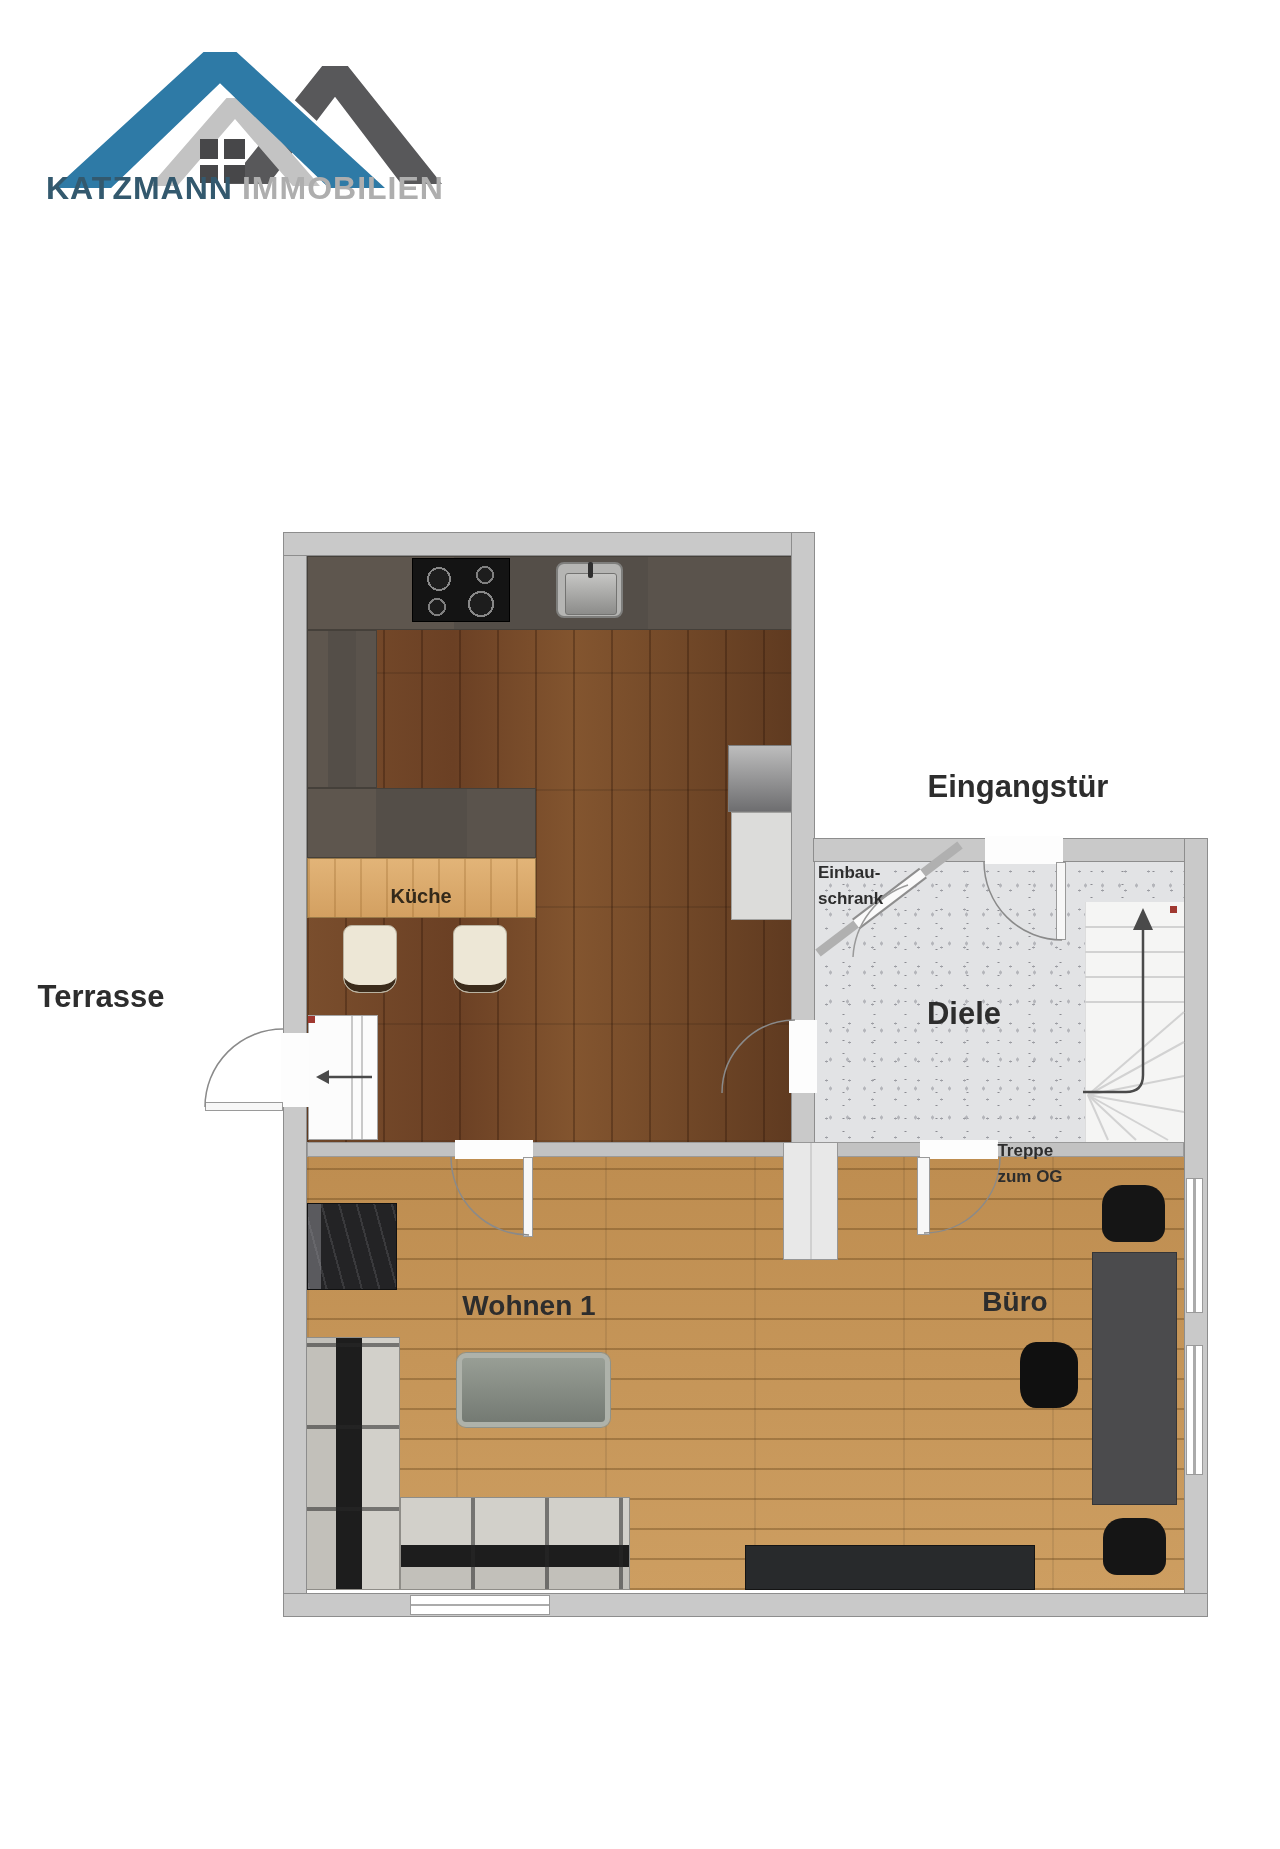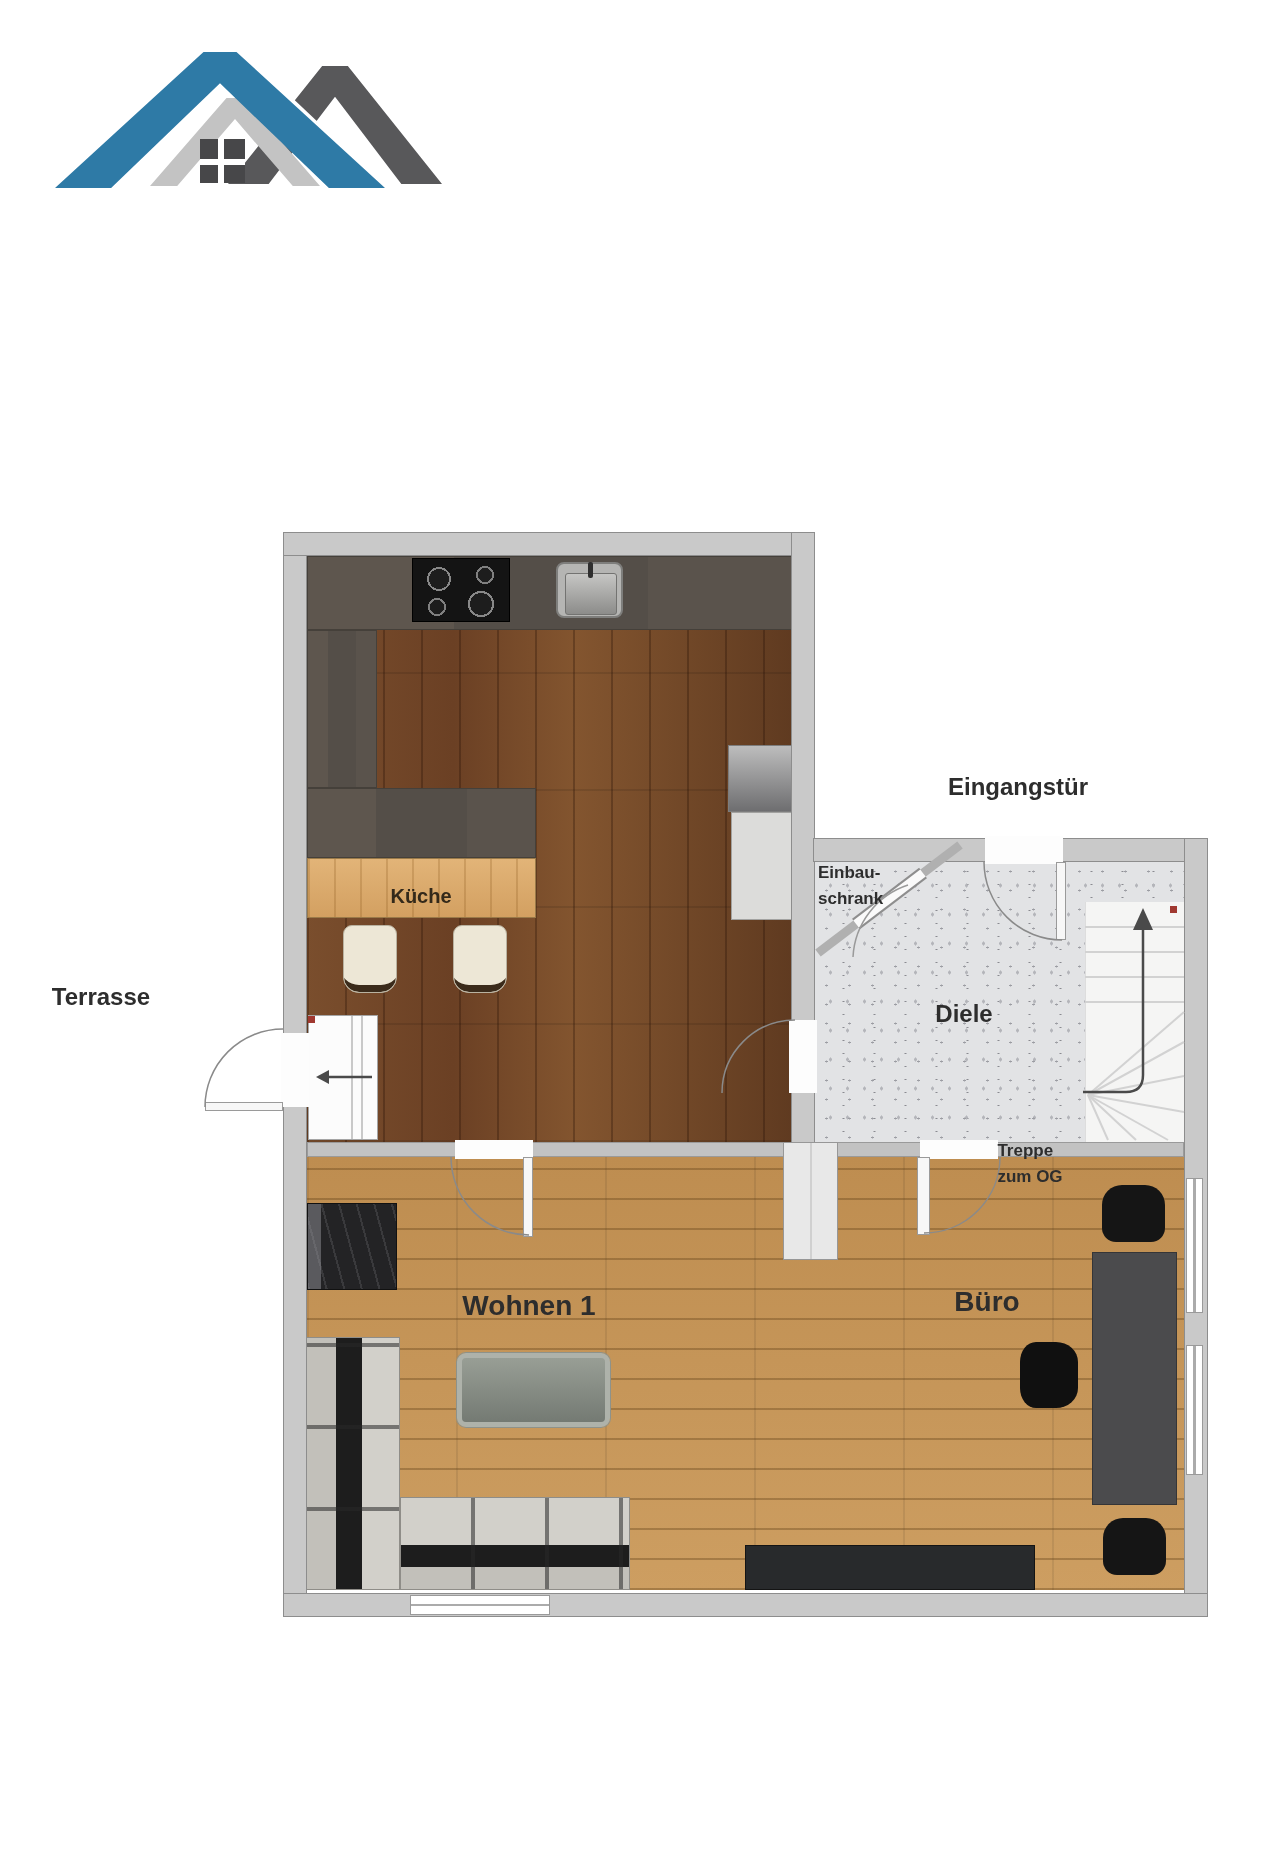--- a/index.html
+++ b/index.html
@@ -104,39 +104,42 @@
 
   
   .opening{position:absolute;background:#FDFDFD;}
   .leaf{position:absolute;background:#F7F7F7;border:1px solid #9A9A9A;box-sizing:border-box;}
   .window{position:absolute;background:#FFFFFF;border:1px solid #9A9A9A;box-sizing:border-box;}
   .win-h{background-image:linear-gradient(to bottom,transparent 42%,#ABABAB 42% 58%,transparent 58%);}
   .win-v{background-image:linear-gradient(to right,transparent 42%,#ABABAB 42% 58%,transparent 58%);}
 
   
   .lbl{position:absolute;color:#2D2D2D;transform:translate(-50%,-50%);white-space:nowrap;}
-  .lbl-big{font-size:24px;font-weight:600;}
+  .lbl-big{font-size:31px;font-weight:600;}
   .lbl-room{font-size:28px;font-weight:600;}
   .lbl-kitchen{font-size:20px;font-weight:600;color:#33291A;}
   .lbl-small{font-size:17px;font-weight:600;line-height:26px;}
   .left-align{transform:translate(0,-50%);}
 
   svg.overlay{position:absolute;left:0;top:0;pointer-events:none;}
 </style>
 </head>
 <body>
 
 <div class="canvas">
 
   <div class="abs" style="left:0;top:0;width:470px;height:230px;">
     <div class="chev chev-dark"></div>
     <div class="chev chev-inner-gray"></div>
     <div class="chev chev-white"></div>
     <div class="chev chev-blue"></div>
     <div class="abs logo-window"></div>
+    <div class="abs logo-text">
+      <span class="brand">KATZMANN</span><span class="brand-suffix">IMMOBILIEN</span>
+    </div>
   </div>
 
   <div class="abs floor-kitchen"></div>
   <div class="abs floor-hall"></div>
   <div class="abs floor-living"></div>
 
   <div class="abs counter" style="left:307px;top:556px;width:488px;height:74px;"></div>
   <div class="abs counter" style="left:307px;top:630px;width:70px;height:158px;"></div>
   <div class="abs counter" style="left:307px;top:788px;width:229px;height:70px;"></div>
   <div class="abs cooktop"></div>
@@ -234,15 +237,15 @@
   <div class="lbl lbl-small left-align" style="left:818px;top:886px;">
     <div>Einbau-</div>
     <div>schrank</div>
   </div>
   <div class="lbl lbl-big" style="left:938px;top:1014px;margin-left:26px;">Diele</div>
   <div class="lbl lbl-small" style="left:1030px;top:1164px;text-align:left;">
     <div>Treppe</div>
     <div>zum OG</div>
   </div>
   <div class="lbl lbl-room" style="left:529px;top:1306px;">Wohnen 1</div>
-  <div class="lbl lbl-room" style="left:987px;top:1302px;">Büro</div>
+  <div class="lbl lbl-room" style="left:1015px;top:1302px;">Büro</div>
 
 </div>
 
 </body></html>

